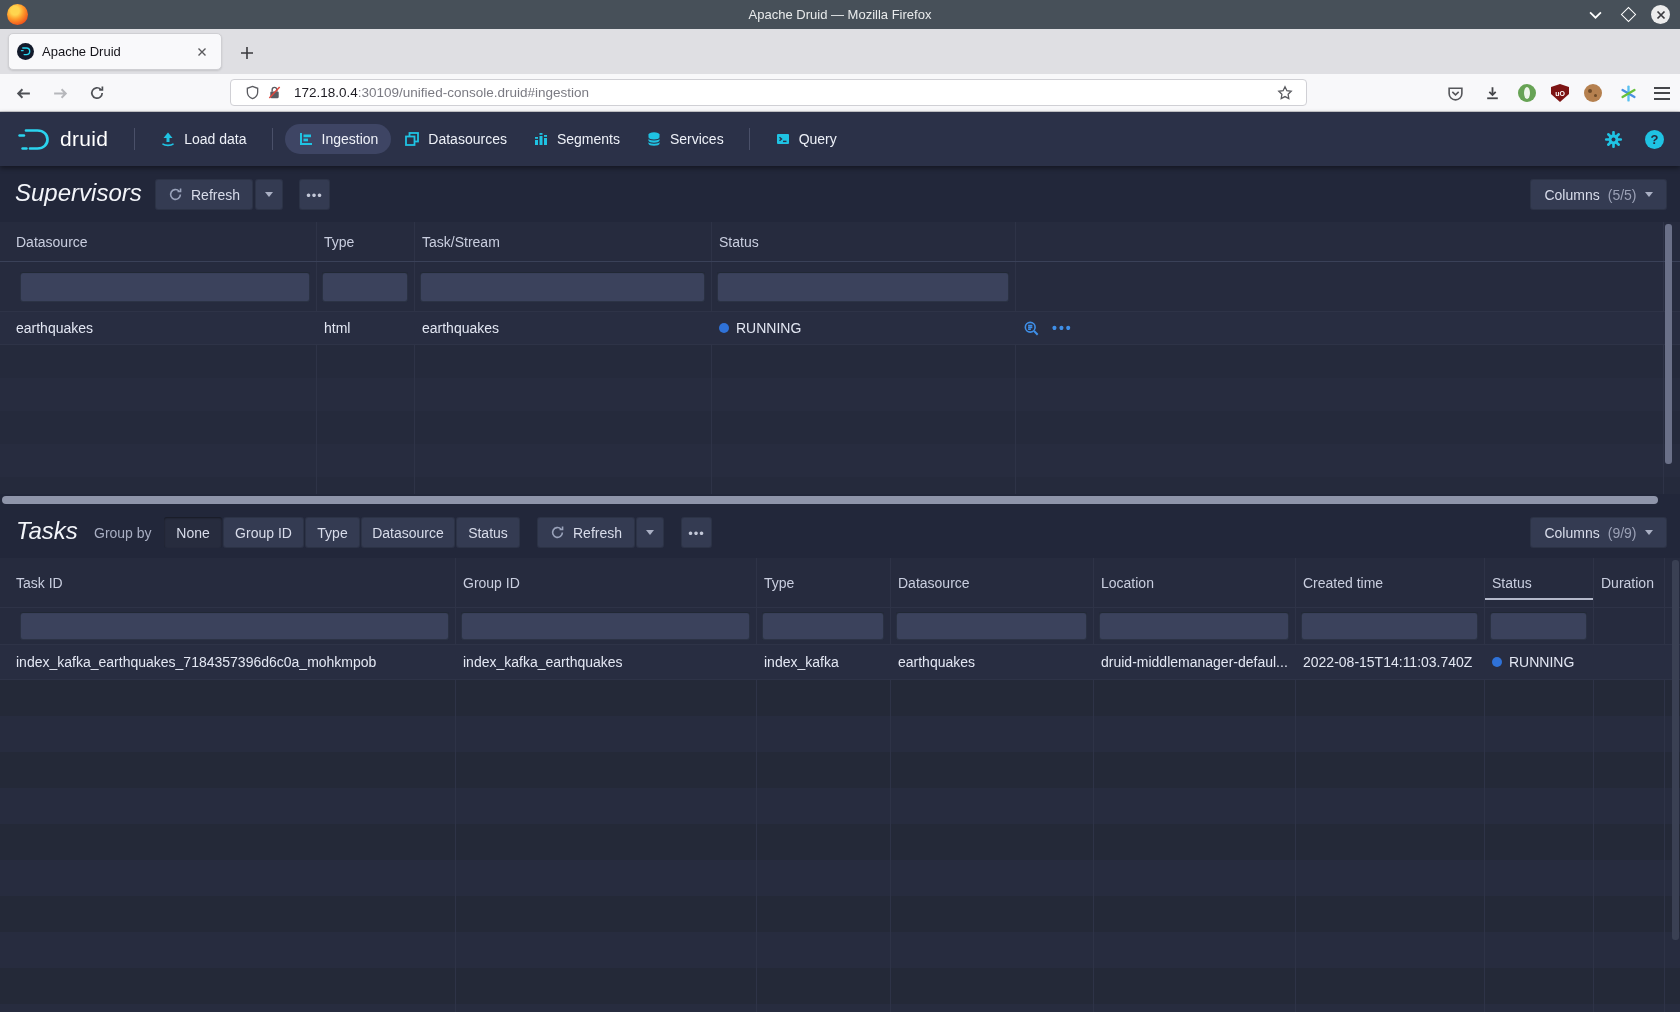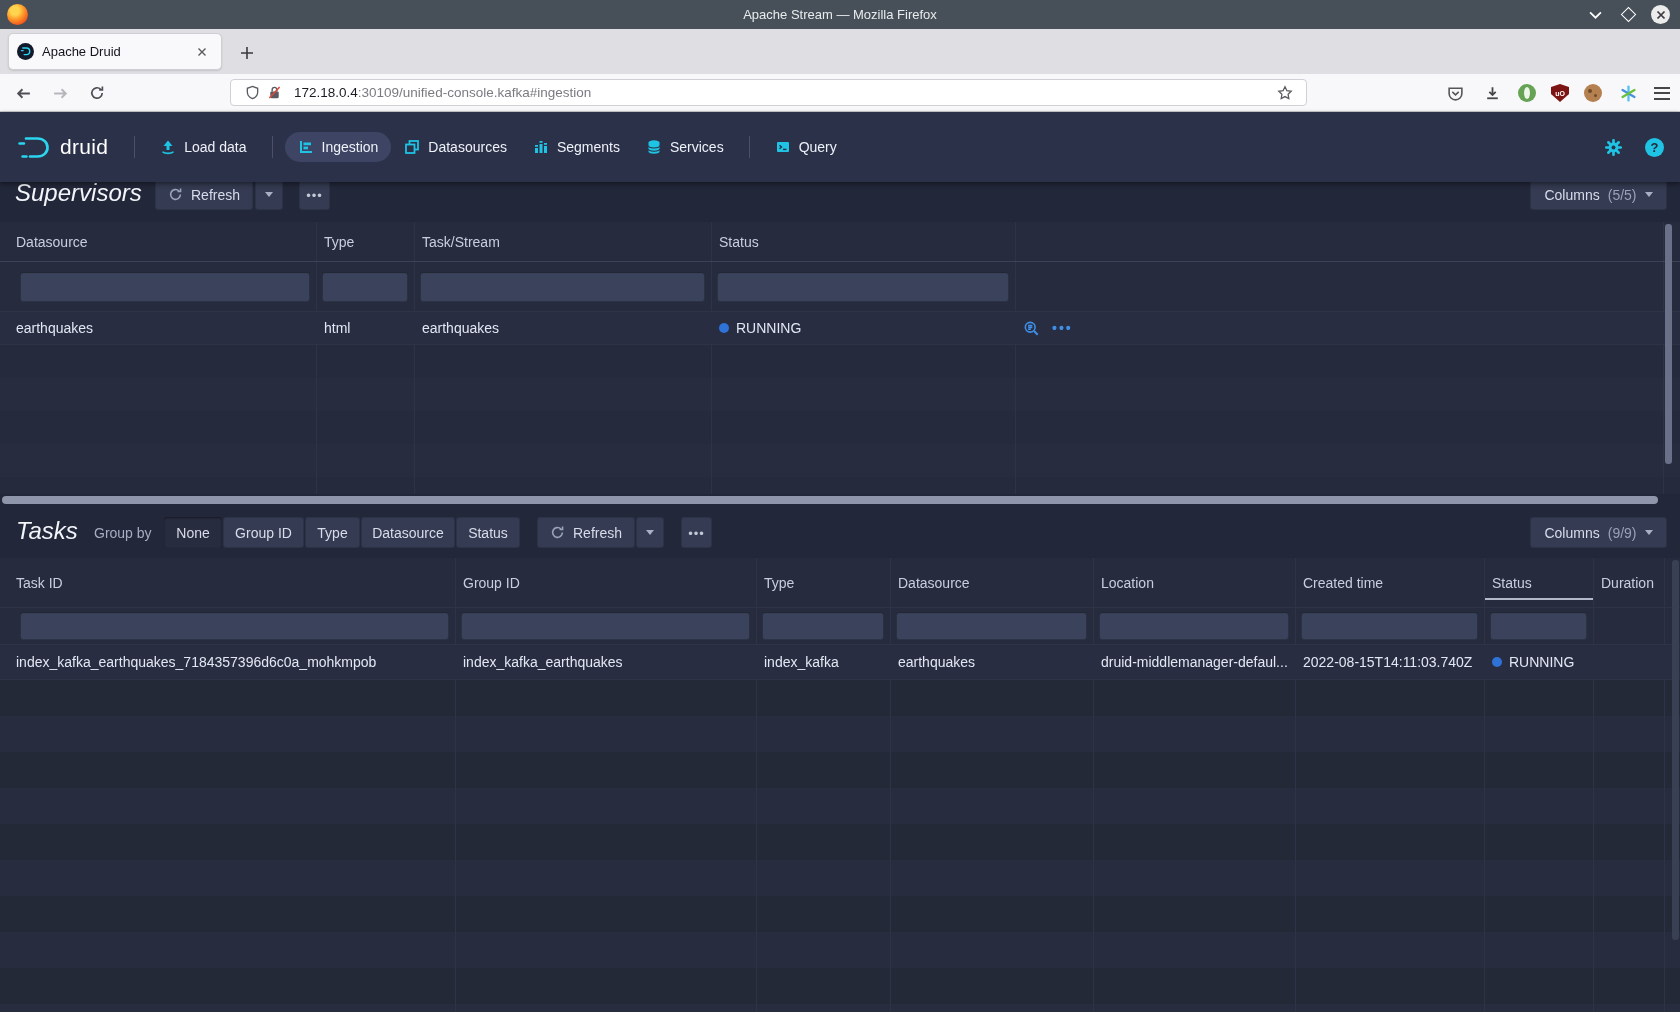--- a/index.html
+++ b/index.html
@@ -40,21 +40,21 @@
   .ext-green::after{content:"";position:absolute;left:6px;top:3px;width:6px;height:12px;border-radius:50%;background:#eef5ea;}
   .ext-ublock{width:18px;height:18px;background:#7d1414;clip-path:polygon(50% 0,100% 16%,100% 55%,50% 100%,0 55%,0 16%);
     display:flex;align-items:center;justify-content:center;color:#fff;font-size:7px;font-weight:bold;}
   .ext-cookie{width:18px;height:18px;border-radius:50%;background:#b5804f;position:relative;}
   .ext-cookie::before{content:"";position:absolute;left:4px;top:5px;width:4px;height:4px;border-radius:50%;background:#6e4a28;}
   .ext-cookie::after{content:"";position:absolute;left:10px;top:10px;width:3px;height:3px;border-radius:50%;background:#6e4a28;box-shadow:-2px-6px 0 #6e4a28;}
   .burger{display:flex;flex-direction:column;gap:3.5px;}
   .burger i{display:block;width:16px;height:2px;background:#45464a;}
 
   
-  .navbar{position:absolute;top:112px;left:0;width:1680px;height:70px;background:#2b3148;
+  .navbar{position:absolute;top:112px;left:0;width:1680px;height:54px;background:#2b3148;
     display:flex;align-items:center;padding:0 16px;box-sizing:border-box;box-shadow:0 2px 5px rgba(0,0,0,.45);z-index:5;}
   .brand{display:flex;align-items:center;gap:8px;margin-right:14px;}
   .brand-text{color:#fff;font-size:21px;letter-spacing:.3px;}
   .nav-divider{width:1px;height:22px;background:#4a5069;margin:0 12px;}
   .nav-item{display:flex;align-items:center;gap:8px;color:#eef1f8;font-size:14px;padding:7px 13px;border-radius:16px;cursor:pointer;white-space:nowrap;}
   .nav-item.active{background:#3e4564;}
   .nav-right{margin-left:auto;display:flex;align-items:center;gap:21px;}
   .help-circle{width:19px;height:19px;border-radius:50%;background:#1fc3e3;color:#252a3d;
     display:flex;align-items:center;justify-content:center;font-size:13px;font-weight:bold;}
   .help-circle::before{content:"?";}
@@ -90,21 +90,21 @@
   .vscroll{position:absolute;width:7px;border-radius:3px;background:#6a7088;z-index:6;}
   .sort-underline{position:absolute;height:2px;background:#b4b9ca;z-index:3;}
 </style>
 </head>
 <body>
 
 <div class="screen">
 
   <div class="titlebar">
     <div class="fxlogo"></div>
-    <div class="win-title">Apache Stream — Mozilla Firefox</div>
+    <div class="win-title">Apache Druid — Mozilla Firefox</div>
     <div class="win-controls">
       <span class="gicon">
         <svg width="13" height="8" viewBox="0 0 12 7">
             <path d="M1 1l5 5 5-5" stroke="#fff" stroke-width="1.6" fill="none"></path>
           </svg>
       </span>
       <span class="wc-diamond"></span>
       <span class="wc-close">
         <svg width="10" height="10" viewBox="0 0 10 10">
             <path d="M1.5 1.5l7 7M8.5 1.5l-7 7" stroke="#3a3a3e" stroke-width="1.7"></path>
@@ -160,21 +160,21 @@
             <path d="M8 1.5l5.5 2v4c0 3.5-2.5 6-5.5 7-3-1-5.5-3.5-5.5-7v-4z"></path>
           </svg>
       </span>
       <span class="gicon">
         <svg width="15" height="15" viewBox="0 0 16 16">
             <rect x="3.5" y="7" width="9" height="7" rx="1.2" fill="#5a5b60"></rect>
             <path d="M5.5 7V5a2.5 2.5 0 0 1 5 0v2" stroke="#5a5b60" stroke-width="1.5" fill="none"></path>
             <path d="M2.5 13.8L13.5 2.2" stroke="#e0483e" stroke-width="1.6"></path>
           </svg>
       </span>
-      <span class="urltext"><span class="host">172.18.0.4</span><span class="rest">:30109/unified-console.kafka#ingestion</span></span>
+      <span class="urltext"><span class="host">172.18.0.4</span><span class="rest">:30109/unified-console.druid#ingestion</span></span>
       <span class="gicon">
         <svg width="16" height="16" viewBox="0 0 16 16" fill="none" stroke="#5a5b60" stroke-width="1.3">
             <path d="M8 1.8l1.9 3.9 4.3.6-3.1 3 .7 4.3L8 11.6 4.2 13.6l.7-4.3-3.1-3 4.3-.6z"></path>
           </svg>
       </span>
     </div>
     <div class="right-icons">
       <span class="gicon">
         <svg width="17" height="17" viewBox="0 0 16 16" fill="none" stroke="#55565a" stroke-width="1.5">
             <path d="M2 3h12v5a6 6 0 0 1-12 0z"></path>

